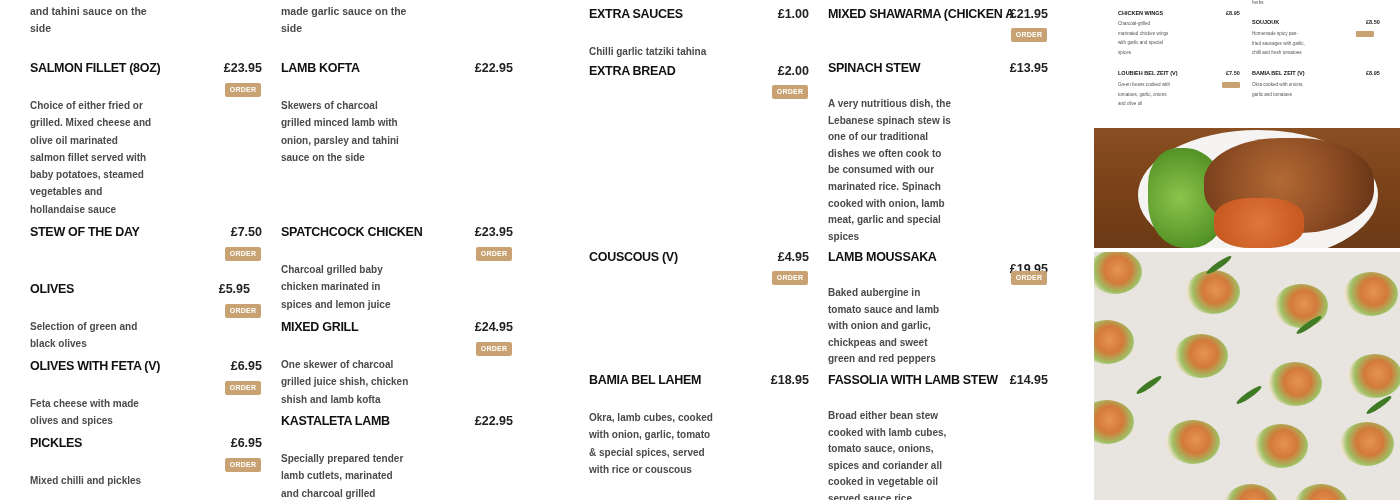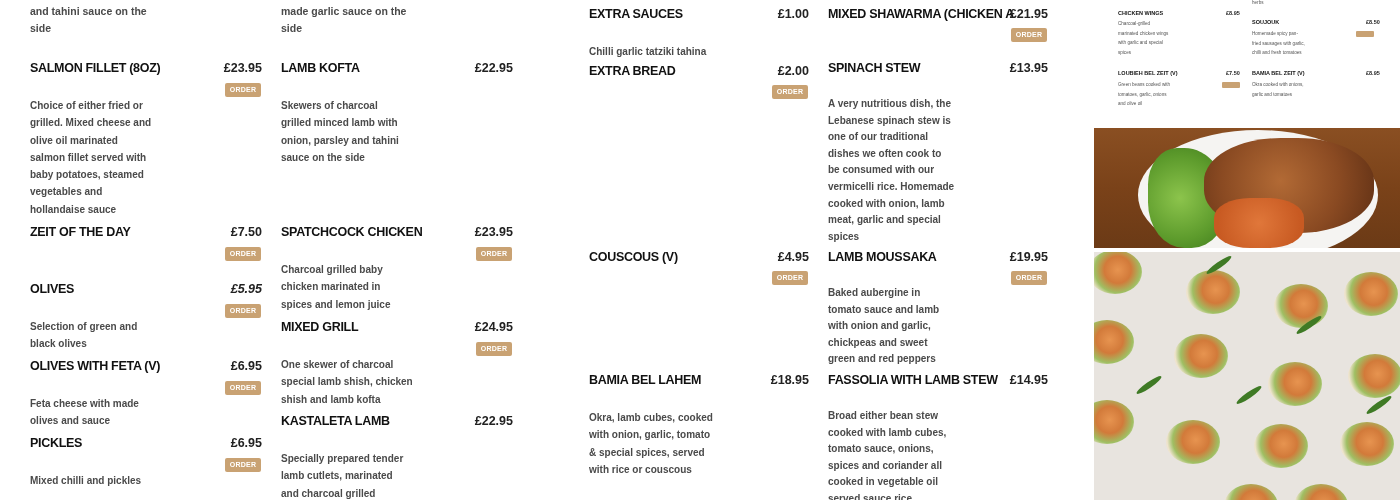--- a/index.html
+++ b/index.html
@@ -86,42 +86,42 @@
       <div>grilled. Mixed cheese and</div>
       <div>olive oil marinated</div>
       <div>salmon fillet served with</div>
       <div>baby potatoes, steamed</div>
       <div>vegetables and</div>
       <div>hollandaise sauce</div>
     </div>
   </div>
 
   <div class="item" style="top:225px; width:232px;">
-    <div class="item-title">ZEIT OF THE DAY</div>
+    <div class="item-title">STEW OF THE DAY</div>
     <div class="item-price" style="right:0;">£7.50</div>
     <button class="order-btn" style="right:1px; top:22px;">ORDER</button>
   </div>
 
   <div class="item" style="top:282px; width:232px;">
     <div class="item-title">OLIVES</div>
-    <div class="item-price" style="right:0;font-style:italic;">£5.95</div>
+    <div class="item-price" style="right:12px;">£5.95</div>
     <button class="order-btn" style="right:1px; top:22px;">ORDER</button>
     <div class="item-desc">
       <div>Selection of green and</div>
       <div>black olives</div>
     </div>
   </div>
 
   <div class="item" style="top:359px; width:232px;">
     <div class="item-title">OLIVES WITH FETA (V)</div>
     <div class="item-price" style="right:0;">£6.95</div>
     <button class="order-btn" style="right:1px; top:22px;">ORDER</button>
     <div class="item-desc">
       <div>Feta cheese with made</div>
-      <div>olives and sauce</div>
+      <div>olives and spices</div>
     </div>
   </div>
 
   <div class="item" style="top:436px; width:232px;">
     <div class="item-title">PICKLES</div>
     <div class="item-price" style="right:0;">£6.95</div>
     <button class="order-btn" style="right:1px; top:22px;">ORDER</button>
     <div class="item-desc">
       <div>Mixed chilli and pickles</div>
     </div>
@@ -155,21 +155,21 @@
       <div>spices and lemon juice</div>
     </div>
   </div>
 
   <div class="item" style="top:320px; width:232px;">
     <div class="item-title">MIXED GRILL</div>
     <div class="item-price" style="right:0;">£24.95</div>
     <button class="order-btn" style="right:1px; top:22px;">ORDER</button>
     <div class="item-desc">
       <div>One skewer of charcoal</div>
-      <div>special lamb shish, chicken</div>
+      <div>grilled juice shish, chicken</div>
       <div>shish and lamb kofta</div>
     </div>
   </div>
 
   <div class="item" style="top:414px; width:232px;">
     <div class="item-title">KASTALETA LAMB</div>
     <div class="item-price" style="right:0;">£22.95</div>
     <div class="item-desc">
       <div>Specially prepared tender</div>
       <div>lamb cutlets, marinated</div>
@@ -220,30 +220,30 @@
 
   <div class="item" style="top:61px; width:220px;">
     <div class="item-title">SPINACH STEW</div>
     <div class="item-price" style="right:0;">£13.95</div>
     <div class="item-desc" style="top:19px; line-height:16.6px;">
       <div>A very nutritious dish, the</div>
       <div>Lebanese spinach stew is</div>
       <div>one of our traditional</div>
       <div>dishes we often cook to</div>
       <div>be consumed with our</div>
-      <div>vermicelli rice. Homemade</div>
+      <div>marinated rice. Spinach</div>
       <div>cooked with onion, lamb</div>
       <div>meat, garlic and special</div>
       <div>spices</div>
     </div>
   </div>
 
   <div class="item" style="top:250px; width:220px;">
     <div class="item-title">LAMB MOUSSAKA</div>
-    <div class="item-price" style="right:0;">£19.95</div>
+    <div class="item-price" style="right:0;margin-top:12px;">£19.95</div>
     <button class="order-btn" style="right:1px; top:21px;">ORDER</button>
     <div class="item-desc" style="top:19px; line-height:16.6px;">
       <div>Baked aubergine in</div>
       <div>tomato sauce and lamb</div>
       <div>with onion and garlic,</div>
       <div>chickpeas and sweet</div>
       <div>green and red peppers</div>
     </div>
   </div>
 

